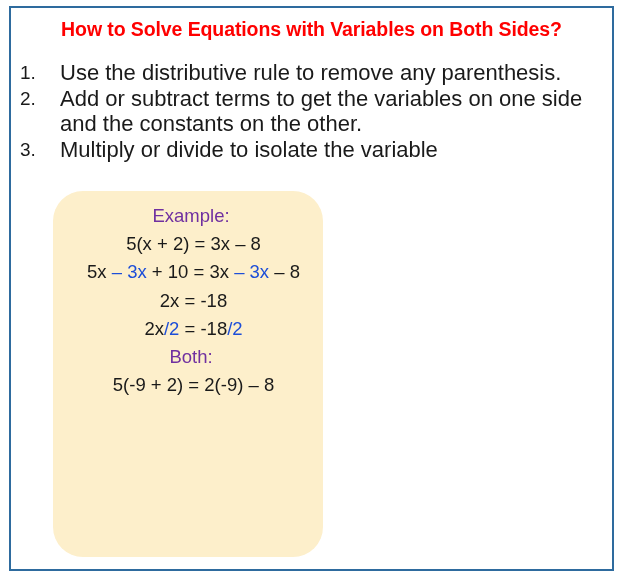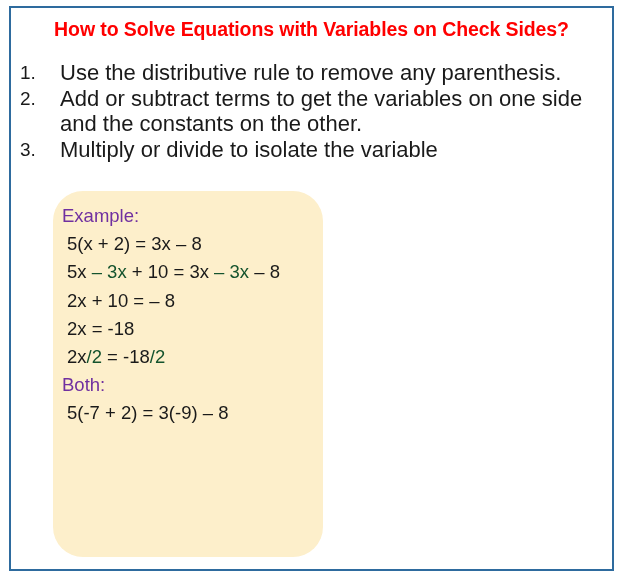--- a/index.html
+++ b/index.html
@@ -79,53 +79,54 @@
   }
   #example-box {
     position: absolute;
     left: 53px;
     top: 191px;
     width: 270px;
     height: 366px;
     background: #FDEFCB;
     border-radius: 30px;
     box-sizing: border-box;
+    text-align: center;
   }
   #example-lines {
     position: absolute;
     left: 9px;
     top: 11px;
     width: 258px;
   }
   .eq-line {
     display: block;
     font-size: 18.5px;
     line-height: 28.2px;
     color: #1a1a1a;
     white-space: pre;
     padding-left: 5px;
   }
   .eq-line.label {
     color: #7030A0;
     padding-left: 0px;
   }
   .red {
-    color: #14532d;
+    color: #1d4ed8;
   }
 </style>
 </head>
 <body>
 
 <div id="page">
 
   <div id="page-frame"></div>
 
   <div id="content">
 
-    <div id="title">How to Solve Equations with Variables on Check Sides?</div>
+    <div id="title">How to Solve Equations with Variables on Both Sides?</div>
 
     <div id="steps">
 
       <div class="step">
         <span class="num">1.</span>
         <span class="txt">Use the distributive rule to remove any parenthesis.</span>
       </div>
 
       <div class="step">
         <span class="num">2.</span>
@@ -137,23 +138,22 @@
         <span class="txt">Multiply or divide to isolate the variable</span>
       </div>
 
     </div>
 
     <div id="example-box">
       <div id="example-lines">
           <div class="eq-line label"><span>Example:</span></div>
           <div class="eq-line"><span>5(x + 2) = 3x – 8</span></div>
           <div class="eq-line"><span>5x </span><span class="red">– 3x</span><span> + 10 = 3x </span><span class="red">– 3x</span><span> – 8</span></div>
-          <div class="eq-line"><span>2x + 10 = – 8</span></div>
           <div class="eq-line"><span>2x = -18</span></div>
           <div class="eq-line"><span>2x</span><span class="red">/2</span><span> = -18</span><span class="red">/2</span></div>
           <div class="eq-line label"><span>Both:</span></div>
-          <div class="eq-line"><span>5(-7 + 2) = 3(-9) – 8</span></div>
+          <div class="eq-line"><span>5(-9 + 2) = 2(-9) – 8</span></div>
         </div>
     </div>
 
   </div>
 
 </div>
 
 </body></html>

